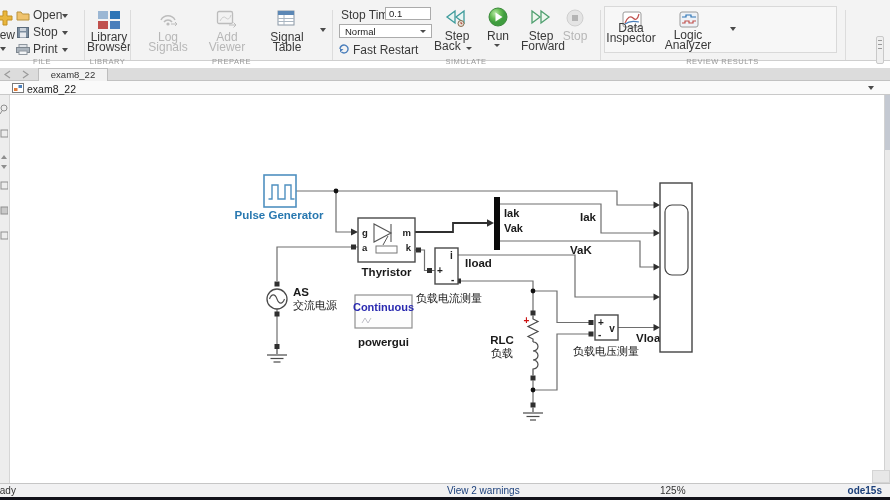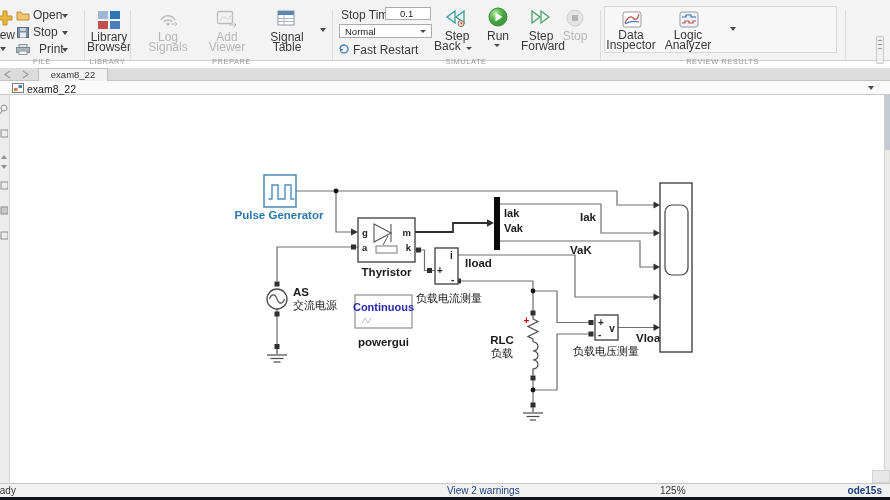--- a/index.html
+++ b/index.html
@@ -10,21 +10,21 @@
   .corner-strip{left:0;top:0;width:57px;height:7px;background:#f3f3f3;}
   .titlebar{left:57px;top:0;width:833px;height:7px;background:#1e3a62;}
   .titlebar-hl{left:742px;top:0;width:86px;height:7px;background:#2e74b5;}
   .vdiv{top:10px;width:1px;height:50px;background:#dcdcdc;}
   .seclabel{top:57px;height:10px;font-size:7.5px;color:#9a9a9a;text-align:center;letter-spacing:.5px;}
   .btnlabel{font-size:12px;color:#3a3a3a;line-height:10px;}
   .btnlabel.two{text-align:center;}
   .disabled{color:#b7b7b7;}
   .cr{width:0;height:0;border-left:3.5px solid transparent;border-right:3.5px solid transparent;border-top:4px solid #4a4a4a;}
   .cr.sm{border-left-width:3px;border-right-width:3px;border-top-width:3.5px;}
-  .field{box-sizing:border-box;background:#fff;border:1px solid #ababab;font-size:9.5px;padding:0 14px;
+  .field{box-sizing:border-box;background:#fff;border:1px solid #ababab;font-size:9.5px;padding:0 3px;
          font-family:"Liberation Sans",sans-serif;color:#222;}
   .selectbox{box-sizing:border-box;background:#fff;border:1px solid #ababab;font-size:9.5px;display:flex;
              align-items:center;justify-content:space-between;padding:0 5px;color:#222;}
   .gallery{box-sizing:border-box;border:1px solid #d9d9d9;background:#f7f7f7;}
   .handle{box-sizing:border-box;border:1px solid #c9c9c9;background:#efefef;border-radius:2px;}
   .handle i{display:block;width:4px;height:1px;background:#9a9a9a;margin:3px auto 0;}
   .tabbar{left:0;top:68px;width:890px;height:13px;background:#dcdcdc;border-bottom:1px solid #c2c2c2;box-sizing:border-box;}
   .tab{left:38px;top:68px;width:70px;height:13px;background:#f2f2f2;border:1px solid #bdbdbd;border-bottom:none;
        box-sizing:border-box;font-size:9.5px;text-align:center;line-height:12px;color:#333;}
   .breadcrumb{left:0;top:81px;width:890px;height:14px;background:#fafafa;border-bottom:1px solid #c9c9c9;box-sizing:border-box;}
@@ -77,21 +77,21 @@
   <div class="abs btnlabel" style="left:33px;top:27px;">Stop</div>
   <div class="abs cr" style="left:62px;top:31px;"></div>
 
   <div class="abs" style="left:16px;top:44px;">
     <svg width="14" height="11">
         <rect x="3" y="0.5" width="8" height="3" fill="#dfe3e8" stroke="#8f979f"></rect>
         <rect x="0.5" y="3.5" width="13" height="5" fill="#aab3bc" stroke="#7d868f"></rect>
         <rect x="3" y="7" width="8" height="3.5" fill="#f2f4f6" stroke="#8f979f"></rect>
       </svg>
   </div>
-  <div class="abs btnlabel" style="left:39px;top:44px;">Print</div>
+  <div class="abs btnlabel" style="left:33px;top:44px;">Print</div>
   <div class="abs cr" style="left:62px;top:48px;"></div>
 
   <div class="abs seclabel" style="left:0;width:84px;">FILE</div>
   <div class="abs vdiv" style="left:84px;"></div>
 
   <div class="abs" style="left:97px;top:10px;">
     <svg width="24" height="20">
         <rect x="1" y="1" width="10" height="8" fill="#9bb7d4"></rect>
         <rect x="13" y="1" width="10" height="8" fill="#2e75b6"></rect>
         <rect x="1" y="11" width="10" height="8" fill="#c0504d"></rect>
@@ -207,21 +207,21 @@
   <div class="abs vdiv" style="left:600px;"></div>
 
   <div class="abs gallery" style="left:604px;top:6px;width:233px;height:47px;"></div>
   <div class="abs" style="left:622px;top:11px;">
     <svg width="20" height="17">
         <rect x="1" y="1" width="18" height="15" rx="2" fill="#fff" stroke="#9a9a9a"></rect>
         <path d="M3,12 q4,-9 8,-5 t6,-4" fill="none" stroke="#c0504d" stroke-width="1.2"></path>
         <path d="M3,13 q5,-4 14,-2" fill="none" stroke="#4a7ebb" stroke-width="1.2"></path>
       </svg>
   </div>
-  <div class="abs btnlabel two" style="left:602px;top:30px;width:58px;">Data Inspector</div>
+  <div class="abs btnlabel two" style="left:602px;top:23px;width:58px;">Data Inspector</div>
 
   <div class="abs" style="left:679px;top:11px;">
     <svg width="20" height="17">
         <rect x="1" y="1" width="18" height="15" rx="2" fill="#eef2f7" stroke="#9a9a9a"></rect>
         <path d="M3,6 h4 v-2 h5 v2 h5" fill="none" stroke="#2e75b6" stroke-width="1.2"></path>
         <path d="M3,12 h3 v-2 h4 v2 h4 v-2 h3" fill="none" stroke="#c0504d" stroke-width="1.2"></path>
       </svg>
   </div>
   <div class="abs btnlabel two" style="left:659px;top:30px;width:58px;">Logic Analyzer</div>
 

